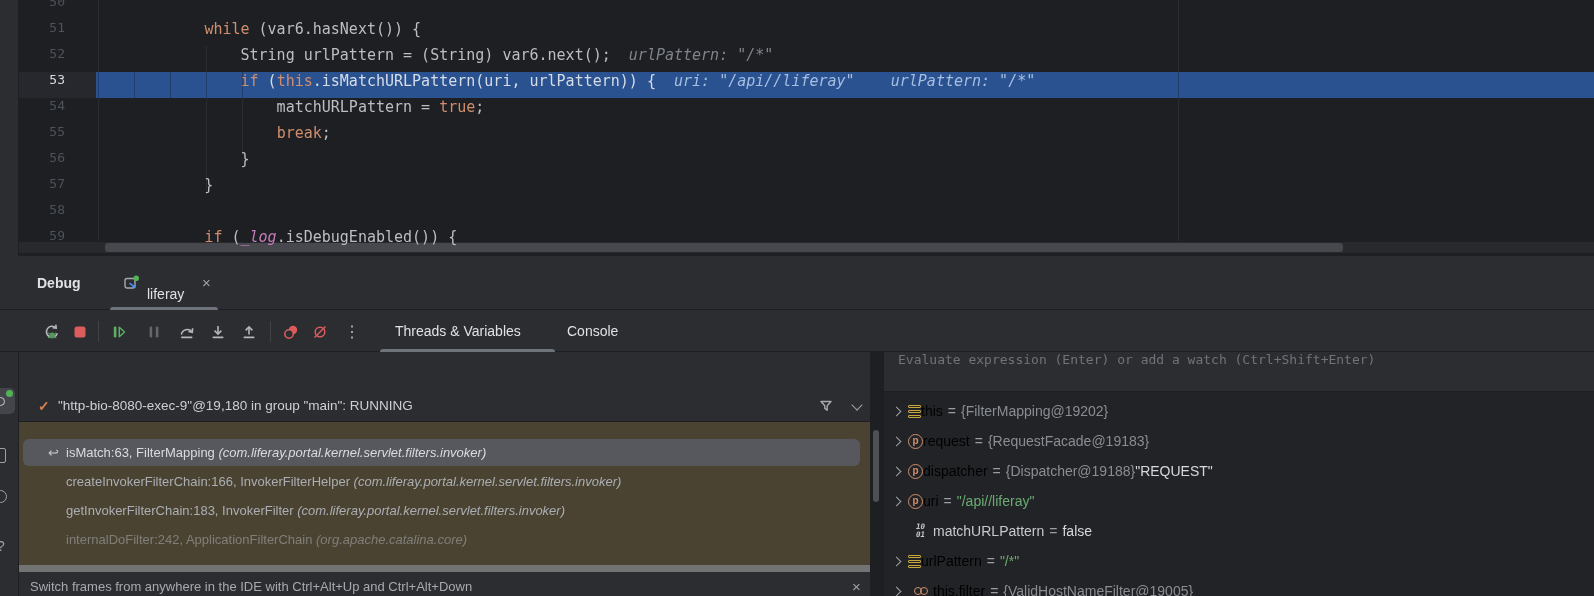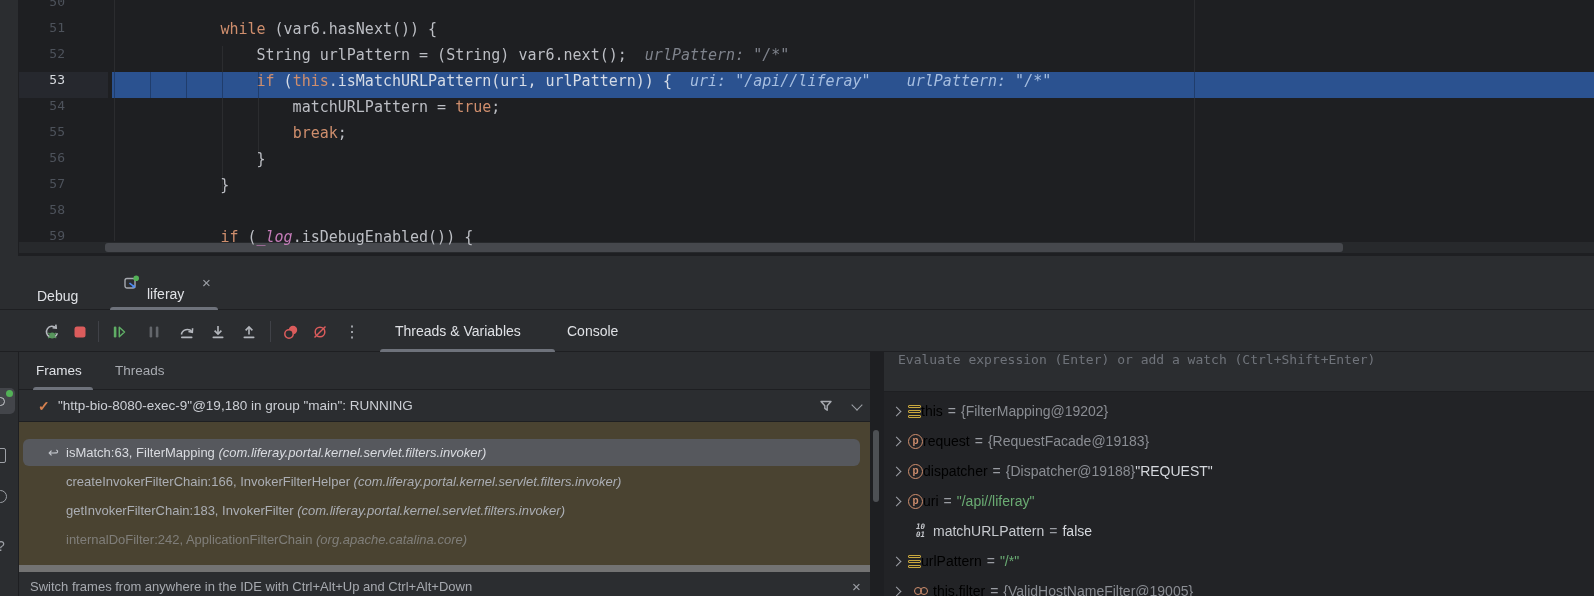--- a/index.html
+++ b/index.html
@@ -14,40 +14,40 @@
     font-family:"Liberation Sans",sans-serif;}
   .screen{position:relative;width:1594px;height:596px;overflow:hidden}
 
   
   .editor{position:absolute;left:0;top:0;width:1594px;height:256px;background:var(--editor);overflow:hidden}
   .stripe-top{position:absolute;left:0;top:0;width:19px;height:256px;background:var(--panel);border-right:1px solid var(--border)}
   .gutter{position:absolute;left:19px;top:-6px;width:89px}
   .num{height:26px;line-height:26px;text-align:right;padding-right:43px;
     font:13px "DejaVu Sans Mono",monospace;color:#4D525B}
   .num.exec{background:#26282E;color:#D6D9DE}
-  .code-area{position:absolute;left:112px;top:0;right:0;height:256px;overflow:hidden}
+  .code-area{position:absolute;left:96px;top:0;right:0;height:256px;overflow:hidden}
   .guide{position:absolute;width:1px;background:rgba(255,255,255,.06);z-index:0}
   .code-lines{position:absolute;left:0;top:-6px;right:0;z-index:1}
   .code-row{position:relative;height:26px;line-height:26px;white-space:pre;
     font:15px "DejaVu Sans Mono",monospace;color:var(--code)}
   .code-row.exec{background:var(--blue)}
   .code-row.exec .seg-p{color:#D6DCE6}
   .seg-k{color:var(--kw)}
   .seg-p{color:var(--code)}
   .seg-h{color:var(--hint);font-style:italic}
   .code-row.exec .seg-h{color:var(--hintblue)}
   .seg-f{color:var(--field);font-style:italic}
   .exec-guide{position:absolute;top:0;width:1px;height:26px;background:rgba(0,0,0,.25)}
   .hscroll{position:absolute;left:19px;right:0;top:242px;height:11px;background:#27292C}
   .hthumb{position:absolute;left:86px;top:1px;width:1238px;height:9px;background:#46484D;border-radius:3px}
 
   
   .debug{position:absolute;left:0;top:256px;width:1594px;height:340px;background:var(--panel)}
   .dbg-header{position:absolute;left:0;top:0;width:100%;height:54px;border-bottom:1px solid var(--border)}
-  .dbg-title{position:absolute;left:37px;top:13px;line-height:54px;font-size:14px;font-weight:normal;color:var(--text)}
+  .dbg-title{position:absolute;left:37px;top:0;line-height:54px;font-size:14px;font-weight:bold;color:var(--text)}
   .session-tab{position:absolute;left:110px;top:0;width:108px;height:54px;cursor:pointer}
   .session-tab .t-icon{position:absolute;left:14px;top:19px}
   .session-tab .t-label{position:absolute;left:37px;top:11px;line-height:54px;font-size:14px;color:var(--text)}
   .session-tab .t-close{position:absolute;left:92px;top:0;line-height:54px;font-size:15px;color:var(--dim)}
   .session-tab .t-underline{position:absolute;left:0;bottom:0;width:108px;height:3px;background:#6E727B;border-radius:3px 3px 0 0}
 
   .dbg-toolbar{position:absolute;left:0;top:55px;width:100%;height:41px;border-bottom:1px solid var(--border)}
   .tbtn{position:absolute;top:11px;width:20px;height:20px;cursor:pointer}
   .tsep{position:absolute;top:10px;width:1px;height:21px;background:#404248}
   .tdots{position:absolute;top:0;line-height:41px;font-size:16px;color:var(--grayic);cursor:pointer}
@@ -247,25 +247,20 @@
         <span class="sl-sel">
           <i class="glyph"></i>
           <i class="dot"></i>
         </span>
         <span class="sl-square"></span>
         <span class="sl-circle"></span>
         <span class="sl-q">?</span>
       </div>
 
       <div class="frames-panel">
-        <div class="fp-tabs">
-          <span class="fp-tab active" style="left:17px">Frames</span>
-          <span class="fp-tab inactive" style="left:96px">Threads</span>
-          <span class="fp-underline"></span>
-        </div>
         <div class="thread-row">
           <span class="thread-check">✓</span>
           <span class="thread-text">"http-bio-8080-exec-9"@19,180 in group "main": RUNNING</span>
           <span class="thread-funnel">
             <svg width="18" height="18" viewBox="0 0 18 18">
               <path d="M4 4.5h10l-3.8 4.3v4.4l-2.4-1.8V8.8Z" fill="none" stroke="#A8ABB1" stroke-width="1.4" stroke-linejoin="round"></path>
             </svg>
           </span>
           <span class="thread-chevron"></span>
         </div>

